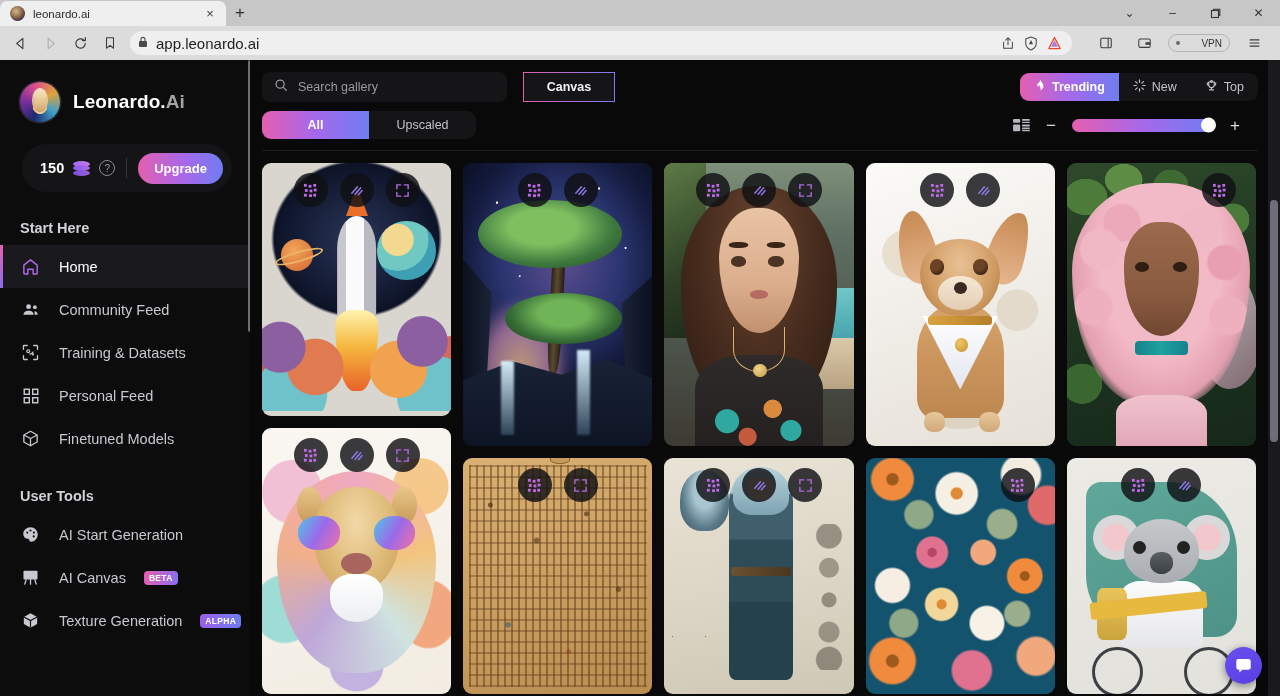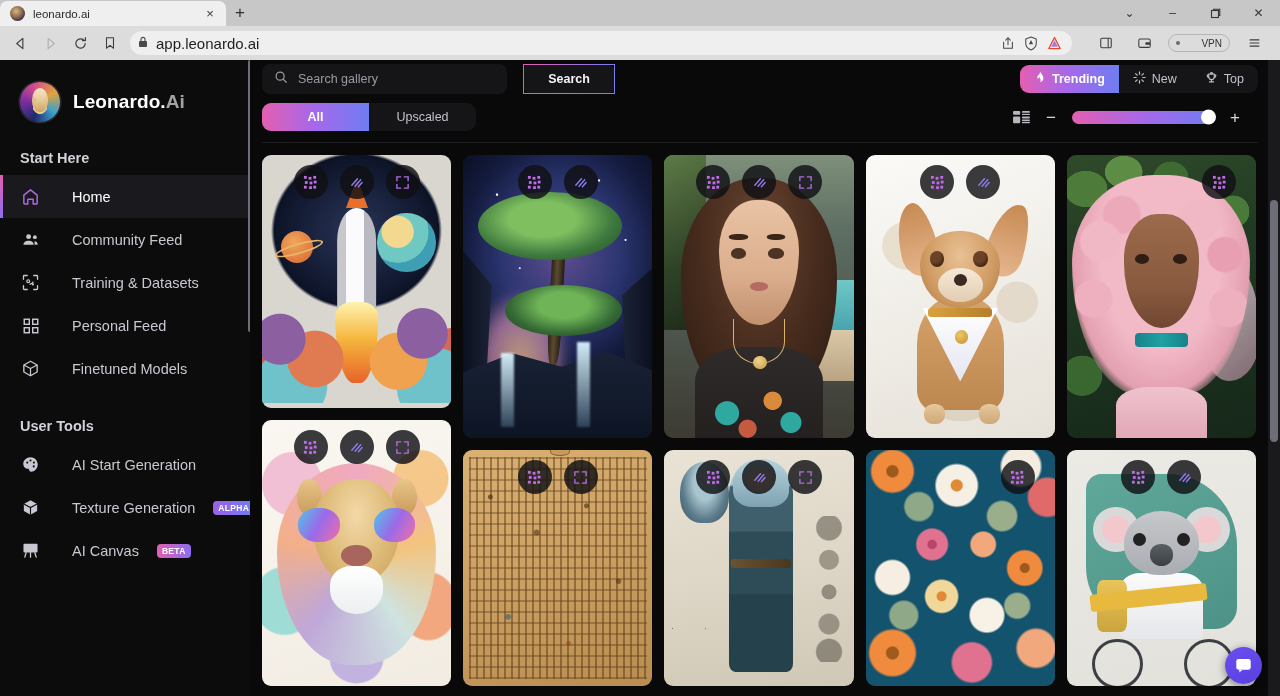--- a/index.html
+++ b/index.html
@@ -127,21 +127,21 @@
   }
 
   .sec-title {
     font-size: 14.5px; color: #d2d2d8; font-weight: 700;
     padding: 0 0 0 20px; margin-top: 28px; margin-bottom: 9px;
   }
   .navitem {
     height: 43px; display: flex; align-items: center; gap: 18px;
     padding: 0 14px 0 20px; cursor: pointer; position: relative;
   }
-  .navitem .lbl { font-size: 14.5px; color: #c8c8d0; white-space: nowrap; margin-left: 13px; }
+  .navitem .lbl { font-size: 14.5px; color: #c8c8d0; white-space: nowrap; }
   .navitem.active { background: #1a1a1e; }
   .navitem.active .lbl { color: #ffffff; }
   .navitem.active::before {
     content: ""; position: absolute; left: 0; top: 0; bottom: 0; width: 3px;
     background: linear-gradient(180deg,#e45fb0,#8b6ef0);
   }
   .navitem .ic { width: 21px; height: 21px; flex: 0 0 21px; color: #c8c8d0;
     display: flex; align-items: center; justify-content: center; }
   .navitem.active .ic { color: #b26ae8; }
   .badge {
@@ -152,21 +152,21 @@
   .badge.alpha { background: linear-gradient(90deg,#9b5fe8,#6f7df2); }
 
   .sb-scroll {
     position: absolute; left: 248px; top: 0px; width: 4px; height: 272px;
     background: #6e6e78; border-radius: 2px;
   }
 
   
   .main { flex: 1; background: #09090a; display: flex; flex-direction: column; overflow: hidden; position: relative; }
 
-  .toolbar { padding: 4px 22px 0 12px; }
+  .toolbar { padding: 12px 22px 0 12px; }
   .tb-row1 { display: flex; align-items: center; gap: 16px; }
   .searchbox {
     width: 245px; height: 30px; background: #151517; border-radius: 8px;
     display: flex; align-items: center; gap: 10px; padding: 0 12px;
   }
   .searchbox input {
     background: transparent; border: none; outline: none; flex: 1;
     color: #e4e4ea; font-size: 12.5px; font-family: "Liberation Sans", sans-serif;
   }
   .searchbox input::placeholder { color: #9a9aa4; }
@@ -811,20 +811,31 @@
 
   <div class="app">
 
     <div class="sidebar">
 
       <div class="brand">
         <div class="brand-logo"></div>
         <div class="brand-name"><span>Leonardo.</span><span class="ai">Ai</span></div>
       </div>
 
+      <div class="credits">
+        <span class="credits-num">150</span>
+        <span class="coin">
+            <i></i>
+            <i></i>
+            <i></i>
+          </span>
+        <span class="qmark">?</span>
+        <span class="divider-v"></span>
+        <button class="upgrade">Upgrade</button>
+      </div>
 
       <div class="sec-title">Start Here</div>
 
       <div class="navitem active">
         <span class="ic">
           <svg width="19" height="19" viewBox="0 0 20 20">
               <path d="M3 8.6 10 3l7 5.6V17a.9.9 0 0 1-.9.9h-3.3v-5H7.2v5H3.9A.9.9 0 0 1 3 17z" fill="none" stroke="currentColor" stroke-width="1.5" stroke-linejoin="round"></path>
             </svg>
         </span>
         <span class="lbl">Home</span>
@@ -884,66 +895,66 @@
         <span class="ic">
           <svg width="19" height="19" viewBox="0 0 20 20">
               <path d="M10 2.4c-4.2 0-7.6 3.1-7.6 7 0 3.2 2.3 5 4.6 5 1.2 0 1.7.7 1.7 1.5 0 .9.7 1.7 1.8 1.7 3.9 0 7.1-3.4 7.1-7.6 0-4.2-3.4-7.6-7.6-7.6z" fill="currentColor"></path>
               <circle cx="6.6" cy="8" r="1.1" fill="#0c0c0d"></circle>
               <circle cx="10" cy="5.8" r="1.1" fill="#0c0c0d"></circle>
               <circle cx="13.6" cy="8" r="1.1" fill="#0c0c0d"></circle>
               <circle cx="13.4" cy="12" r="1.1" fill="#0c0c0d"></circle>
             </svg>
         </span>
         <span class="lbl">AI Start Generation</span>
-      </div>
-
-      <div class="navitem">
-        <span class="ic">
-          <svg width="19" height="19" viewBox="0 0 20 20">
-              <path d="M10 2.4 17 6.3v7.4L10 17.6 3 13.7V6.3z" fill="currentColor"></path>
-              <path d="M3 6.3 10 10l7-3.7" fill="none" stroke="#0c0c0d" stroke-width="1.2"></path>
-              <path d="M10 10v7.6" fill="none" stroke="#0c0c0d" stroke-width="1.2"></path>
-            </svg>
-        </span>
-        <span class="lbl">Texture Generation</span>
-        <span class="badge alpha">ALPHA</span>
       </div>
 
       <div class="navitem">
         <span class="ic">
           <svg width="19" height="19" viewBox="0 0 20 20">
               <rect x="2.6" y="3" width="14.8" height="9" rx="1" fill="currentColor"></rect>
               <g stroke="currentColor" stroke-width="1.4" stroke-linecap="round">
                 <line x1="10" y1="12" x2="10" y2="17"></line>
                 <line x1="5.4" y1="12.4" x2="4" y2="17"></line>
                 <line x1="14.6" y1="12.4" x2="16" y2="17"></line>
               </g>
             </svg>
         </span>
         <span class="lbl">AI Canvas</span>
         <span class="badge beta">BETA</span>
       </div>
 
+      <div class="navitem">
+        <span class="ic">
+          <svg width="19" height="19" viewBox="0 0 20 20">
+              <path d="M10 2.4 17 6.3v7.4L10 17.6 3 13.7V6.3z" fill="currentColor"></path>
+              <path d="M3 6.3 10 10l7-3.7" fill="none" stroke="#0c0c0d" stroke-width="1.2"></path>
+              <path d="M10 10v7.6" fill="none" stroke="#0c0c0d" stroke-width="1.2"></path>
+            </svg>
+        </span>
+        <span class="lbl">Texture Generation</span>
+        <span class="badge alpha">ALPHA</span>
+      </div>
+
       <div class="sb-scroll"></div>
     </div>
 
     <div class="main">
 
       <div class="toolbar">
         <div class="tb-row1">
           <div class="searchbox">
             <span>
               <svg width="14" height="14" viewBox="0 0 16 16">
                   <circle cx="7" cy="7" r="4.6" fill="none" stroke="#9a9aa4" stroke-width="1.4"></circle>
                   <line x1="10.4" y1="10.4" x2="14" y2="14" stroke="#9a9aa4" stroke-width="1.4" stroke-linecap="round"></line>
                 </svg>
             </span>
             <input type="text" placeholder="Search gallery" style="">
           </div>
-          <button class="search-btn">Search</button>
+          <button class="search-btn">Canvas</button>
 
           <div class="spacer"></div>
 
           <div class="seg">
             <div class="seg-item on">
               <span>
                 <svg width="12" height="13" viewBox="0 0 12 14">
                     <path d="M6 .6c.4 3-2.2 3.4-2.8 5.6-.3 1 .1 2 .9 2.5-.2-1.3.5-2 1.3-2.6-.3 1.7.9 2 1.3 3.3.3 1-.2 2-1 2.4 2.4-.1 4-1.8 4-4C9.7 5 7.6 3.6 6 .6z" fill="#fff"></path>
                   </svg>
               </span>

